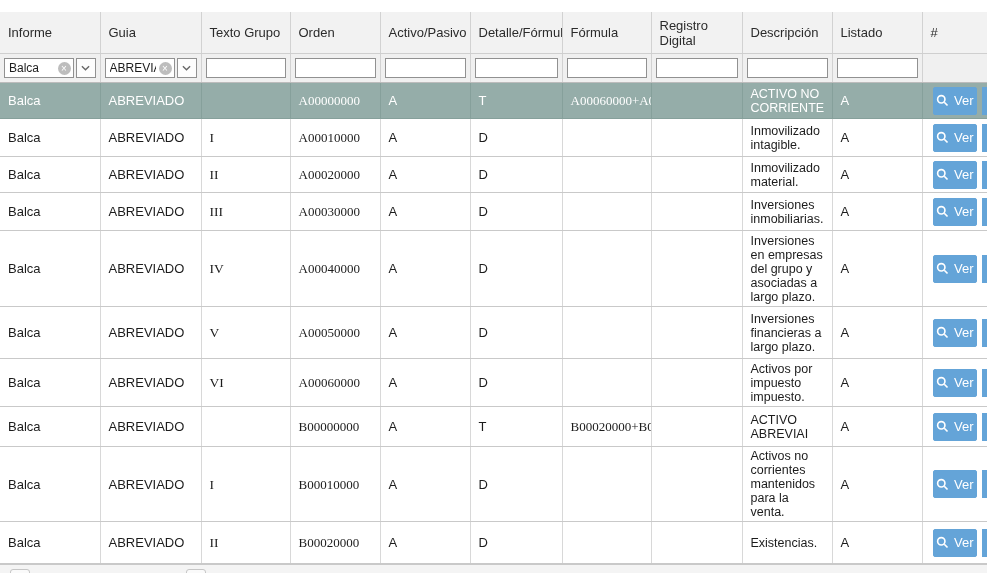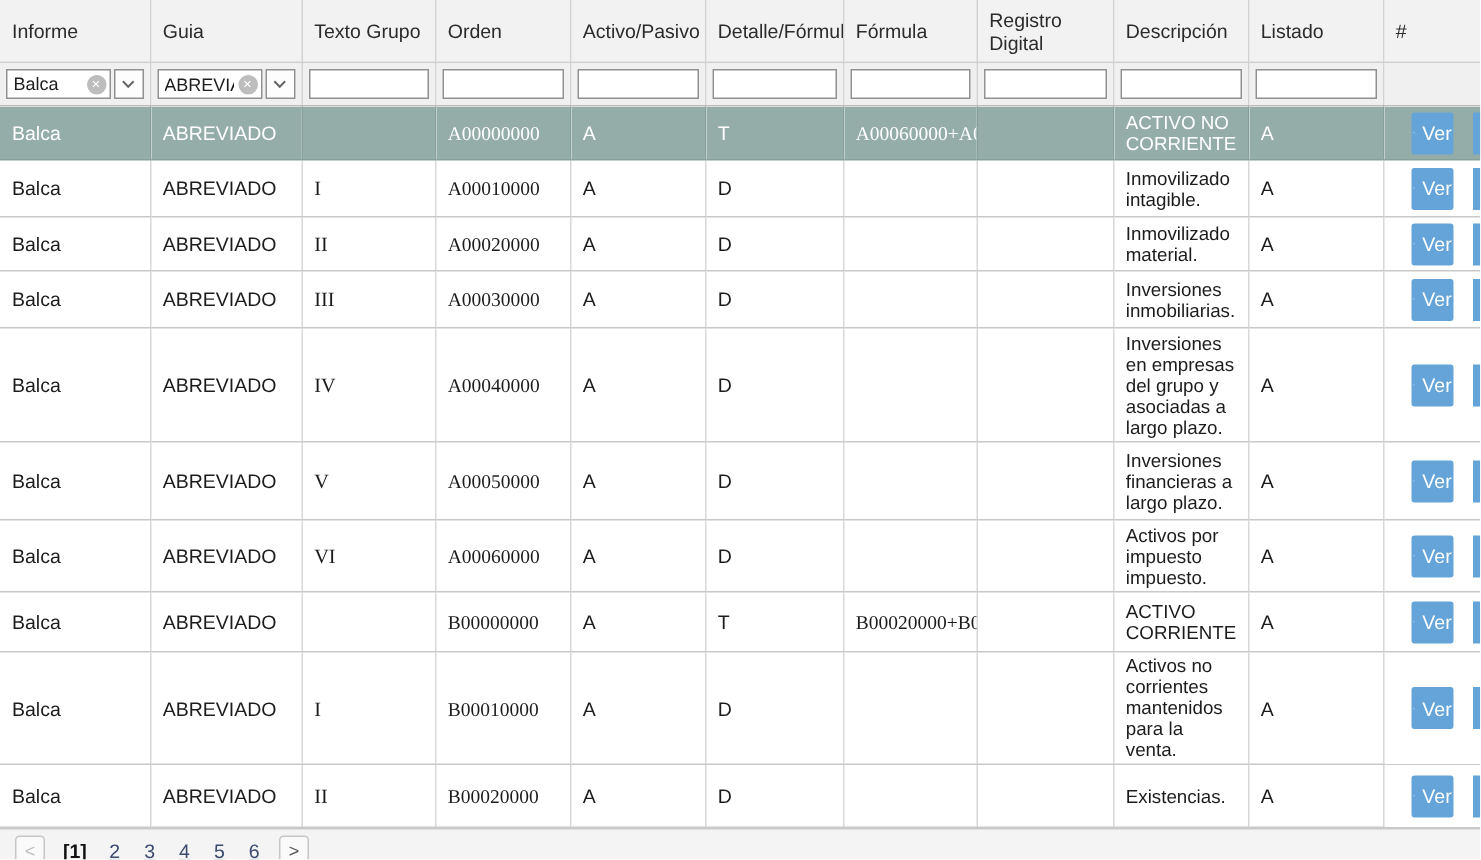--- a/index.html
+++ b/index.html
@@ -4,21 +4,21 @@
 <style>
   :root{
     --selected-row:#95ada9;
     --accent:#64a4d8;
     --link:#3b4a6e;
   }
   html,body{margin:0;padding:0;background:#fff;}
   body{font-family:"Liberation Sans", sans-serif; color:#1c1c1c;}
   .screen{position:relative;width:987px;height:573px;overflow:hidden;background:#fff;}
 
-  table.grid{border-collapse:collapse;table-layout:fixed;width:987px;}
+  table.grid{border-collapse:collapse;table-layout:fixed;width:987px;margin-top:12px;}
 
   
   .grid th{
     background:#f2f2f2;
     font-weight:normal;
     font-size:13px;
     color:#2b2b2b;
     text-align:left;
     vertical-align:middle;
     padding:4px 8px;
@@ -89,21 +89,21 @@
   .grid td.cell.wrap{font-size:12.5px;line-height:14px;}
   tr.selected td.cell{
     background:var(--selected-row);
     color:#fff;
     border-right:1px solid #86a09b;
     border-bottom:1px solid #86a09b;
   }
   td.action-cell{position:relative;text-align:center;padding:2px 0 !important;}
   .ver-btn{
     display:inline-flex;align-items:center;justify-content:center;gap:5px;
-    width:28px;height:28px;
+    width:44px;height:28px;
     background:var(--accent);
     border:1px solid var(--accent);
     border-radius:2px;
     color:#fff;font-family:"Liberation Sans", sans-serif;font-size:13px;
     cursor:pointer;padding:0;
     vertical-align:middle;
   }
   .edge-strip{
     position:absolute;right:0;top:50%;margin-top:-14px;
     width:5px;height:28px;background:var(--accent);
@@ -362,21 +362,21 @@
         </tr>
         <tr style="height: 40px;">
           <td class="cell">Balca</td>
           <td class="cell">ABREVIADO</td>
           <td class="cell serif"></td>
           <td class="cell nowrap-clip">B00000000</td>
           <td class="cell">A</td>
           <td class="cell">T</td>
           <td class="cell nowrap-clip">B00020000+B0</td>
           <td class="cell"></td>
-          <td class="cell wrap">ACTIVO CORRIENTE</td>
+          <td class="cell wrap">ACTIVO ABREVIAI</td>
           <td class="cell">A</td>
           <td class="cell action-cell">
   <button class="ver-btn">
               <svg width="13" height="13" viewBox="0 0 16 16">
                 <circle cx="6.5" cy="6.5" r="4.5" fill="none" stroke="#fff" stroke-width="2"></circle>
                 <line x1="10.2" y1="10.2" x2="14.2" y2="14.2" stroke="#fff" stroke-width="2"></line>
               </svg>
               <span>Ver</span>
             </button>
   <span class="edge-strip"></span>

